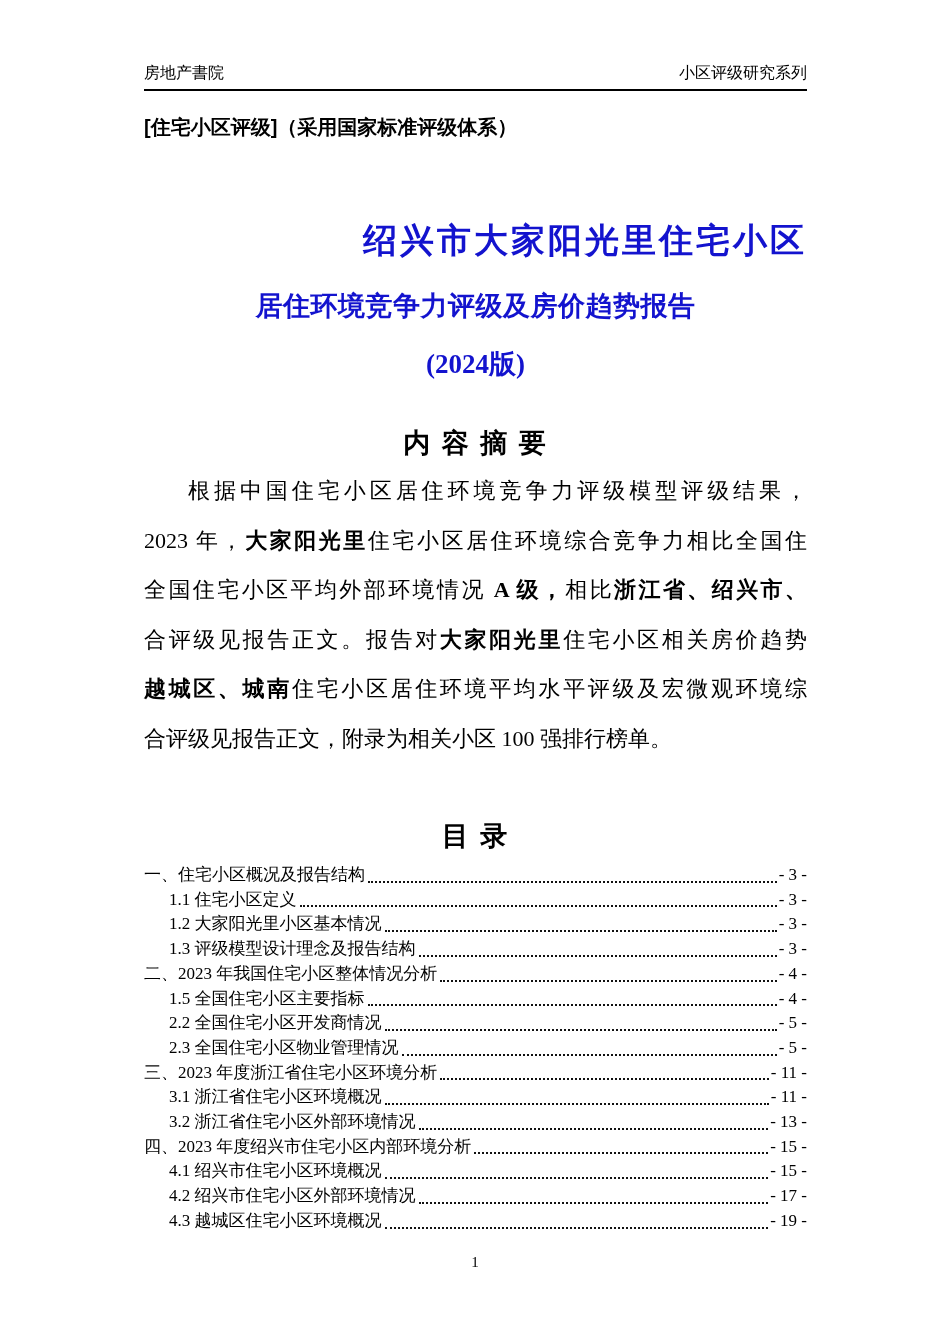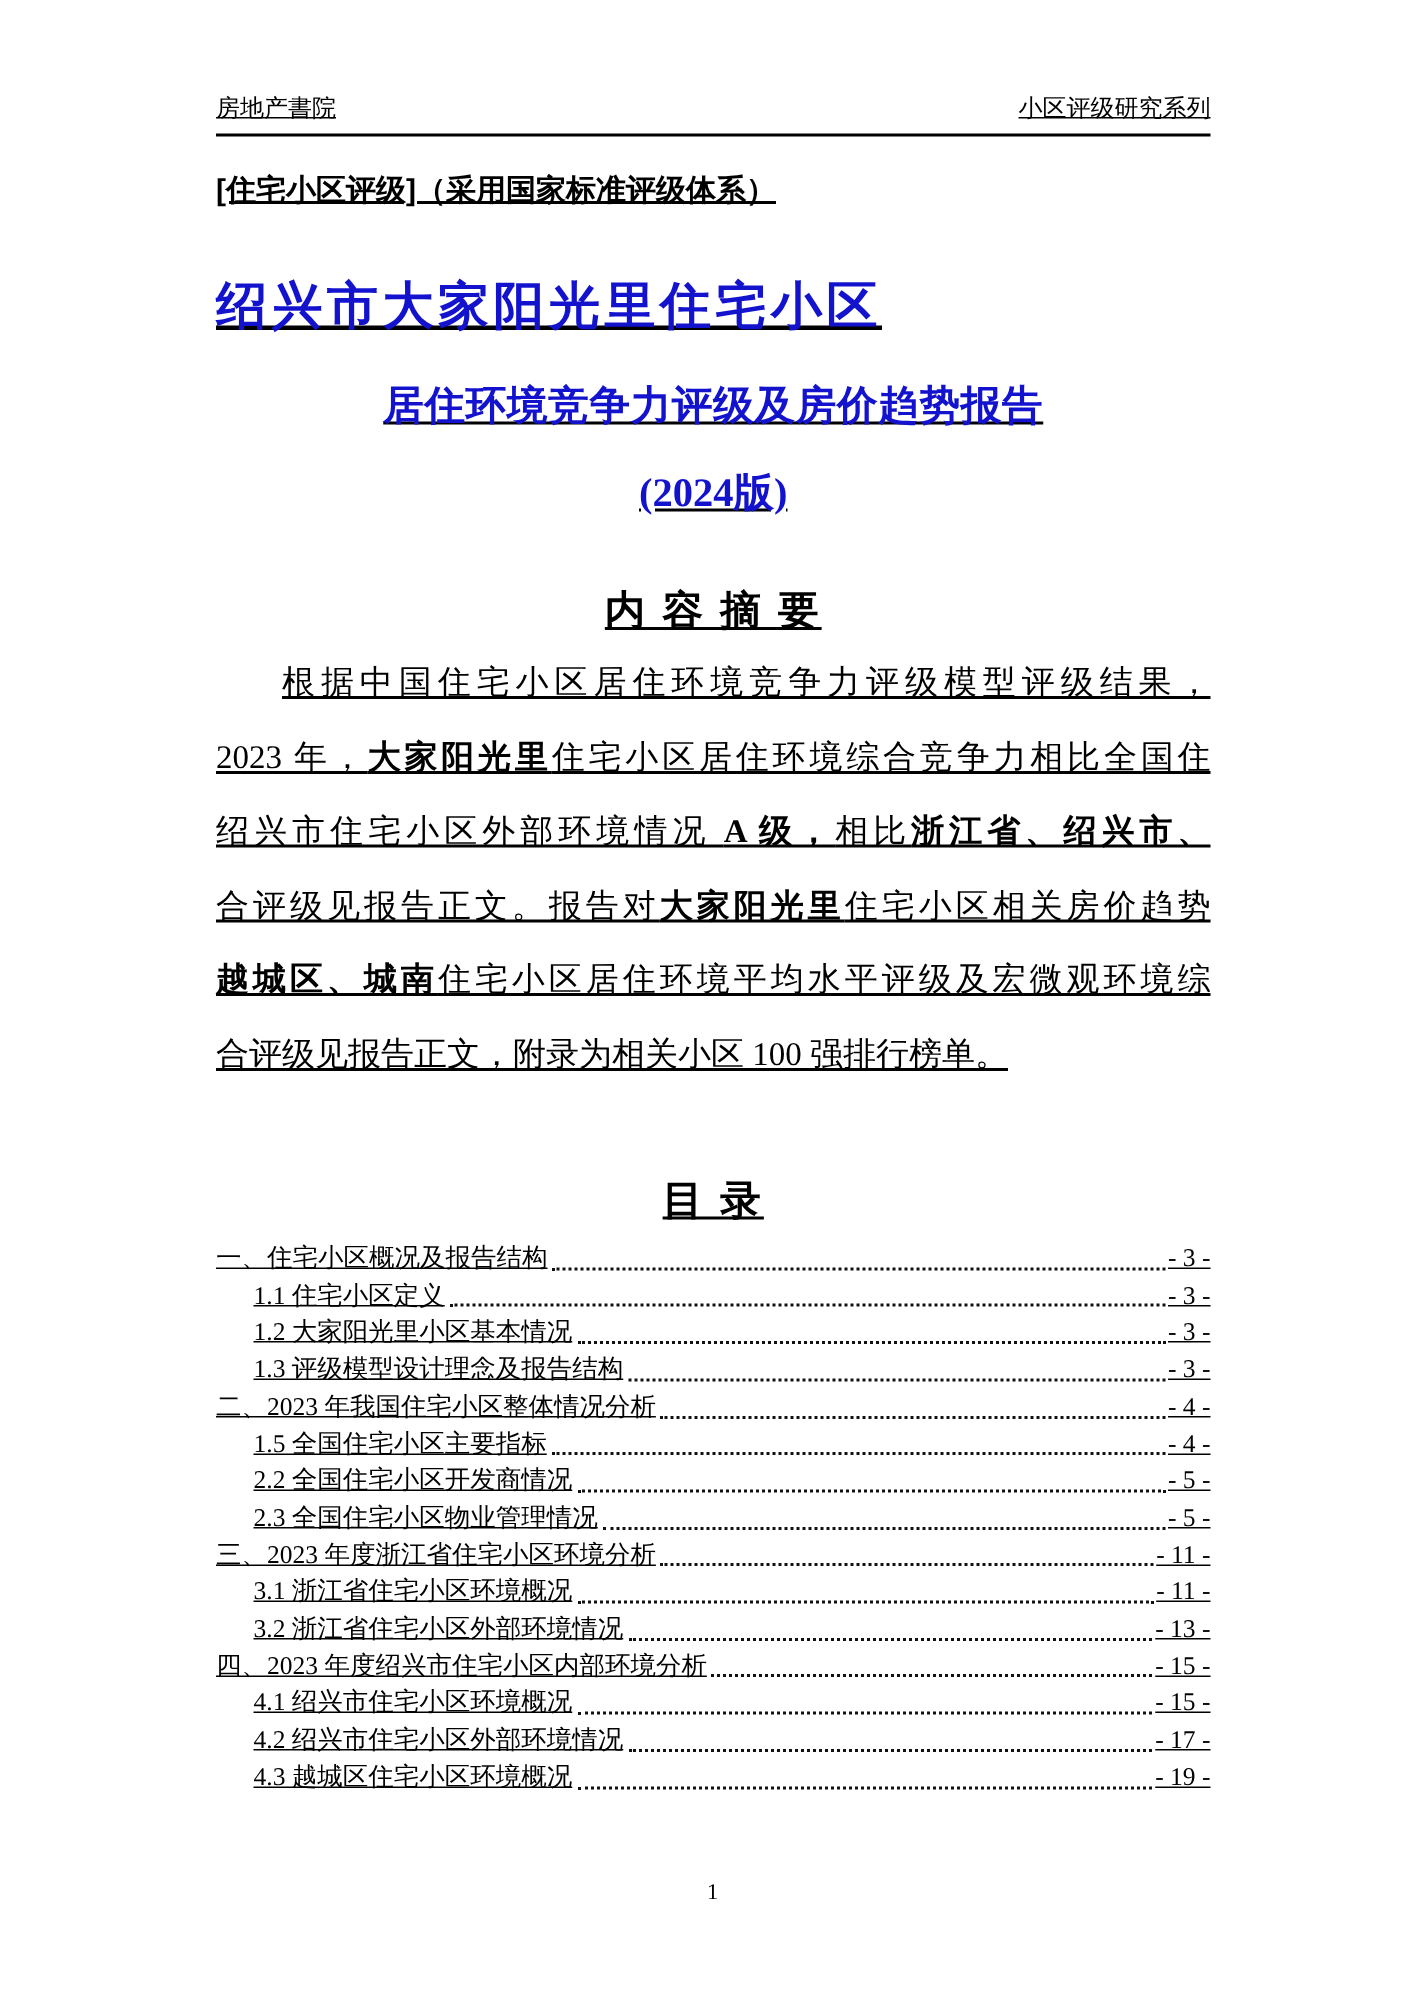--- a/index.html
+++ b/index.html
@@ -6,37 +6,36 @@
   .page {
     position: relative;
     width: 948px; height: 1344px;
     margin: 0 auto;
     background: #ffffff;
     box-sizing: border-box;
     padding: 62px 142px 0 143px;
     font-family: "Liberation Serif", "DejaVu Serif", serif;
     color: #000000;
     overflow: hidden;
-    text-decoration: underline;
   }
   .header-row {
     display: flex; justify-content: space-between; align-items: flex-end;
     font-family: "Liberation Sans", "DejaVu Sans", sans-serif;
     font-size: 16px; line-height: 22px;
     padding-bottom: 5px;
     border-bottom: 2px solid #000000;
   }
   .series-line {
     margin-top: 22px;
     font-family: "Liberation Sans", "DejaVu Sans", sans-serif;
     font-weight: bold; font-size: 20px; line-height: 28px;
   }
   .title-line1 {
-    margin-top: 40px;
-    text-align: left; font-weight: bold;
+    margin-top: 76px;
+    text-align: right; font-weight: bold;
     font-size: 34px; line-height: 48px; letter-spacing: 3px;
   }
   .title-line2 {
     margin-top: 17px;
     text-align: center; font-weight: bold;
     font-size: 27px; line-height: 48px; letter-spacing: 0.5px;
   }
   .title-version {
     margin-top: 14px;
     text-align: center; font-weight: bold;
@@ -82,21 +81,21 @@
 
   <div class="title-line1" style="color: rgb(19, 19, 206);">绍兴市大家阳光里住宅小区</div>
   <div class="title-line2" style="color: rgb(19, 19, 206);">居住环境竞争力评级及房价趋势报告</div>
   <div class="title-version" style="color: rgb(19, 19, 206);">(2024版)</div>
 
   <div class="section-heading summary-heading">内 容 摘 要</div>
 
   <div class="summary-paragraph">
       <div class="para-line indent"><span>根据中国住宅小区居住环境竞争力评级模型评级结果，</span></div>
       <div class="para-line"><span>2023 年，</span><span class="b">大家阳光里</span><span>住宅小区居住环境综合竞争力相比全国住</span></div>
-      <div class="para-line"><span>绍兴市住宅小区外部环境情况 </span><span class="b">A 级，</span><span>相比</span><span class="b">浙江省、绍兴市、</span></div>
+      <div class="para-line"><span>全国住宅小区平均外部环境情况 </span><span class="b">A 级，</span><span>相比</span><span class="b">浙江省、绍兴市、</span></div>
       <div class="para-line"><span>合评级见报告正文。报告对</span><span class="b">大家阳光里</span><span>住宅小区相关房价趋势</span></div>
       <div class="para-line"><span class="b">越城区、城南</span><span>住宅小区居住环境平均水平评级及宏微观环境综</span></div>
       <div class="para-line last"><span>合评级见报告正文，附录为相关小区 100 强排行榜单。</span></div>
     </div>
 
   <div class="section-heading toc-heading">目 录</div>
 
   <div class="toc-list">
       <div class="toc-row lvl1">
         <span class="toc-title">一、住宅小区概况及报告结构</span>

